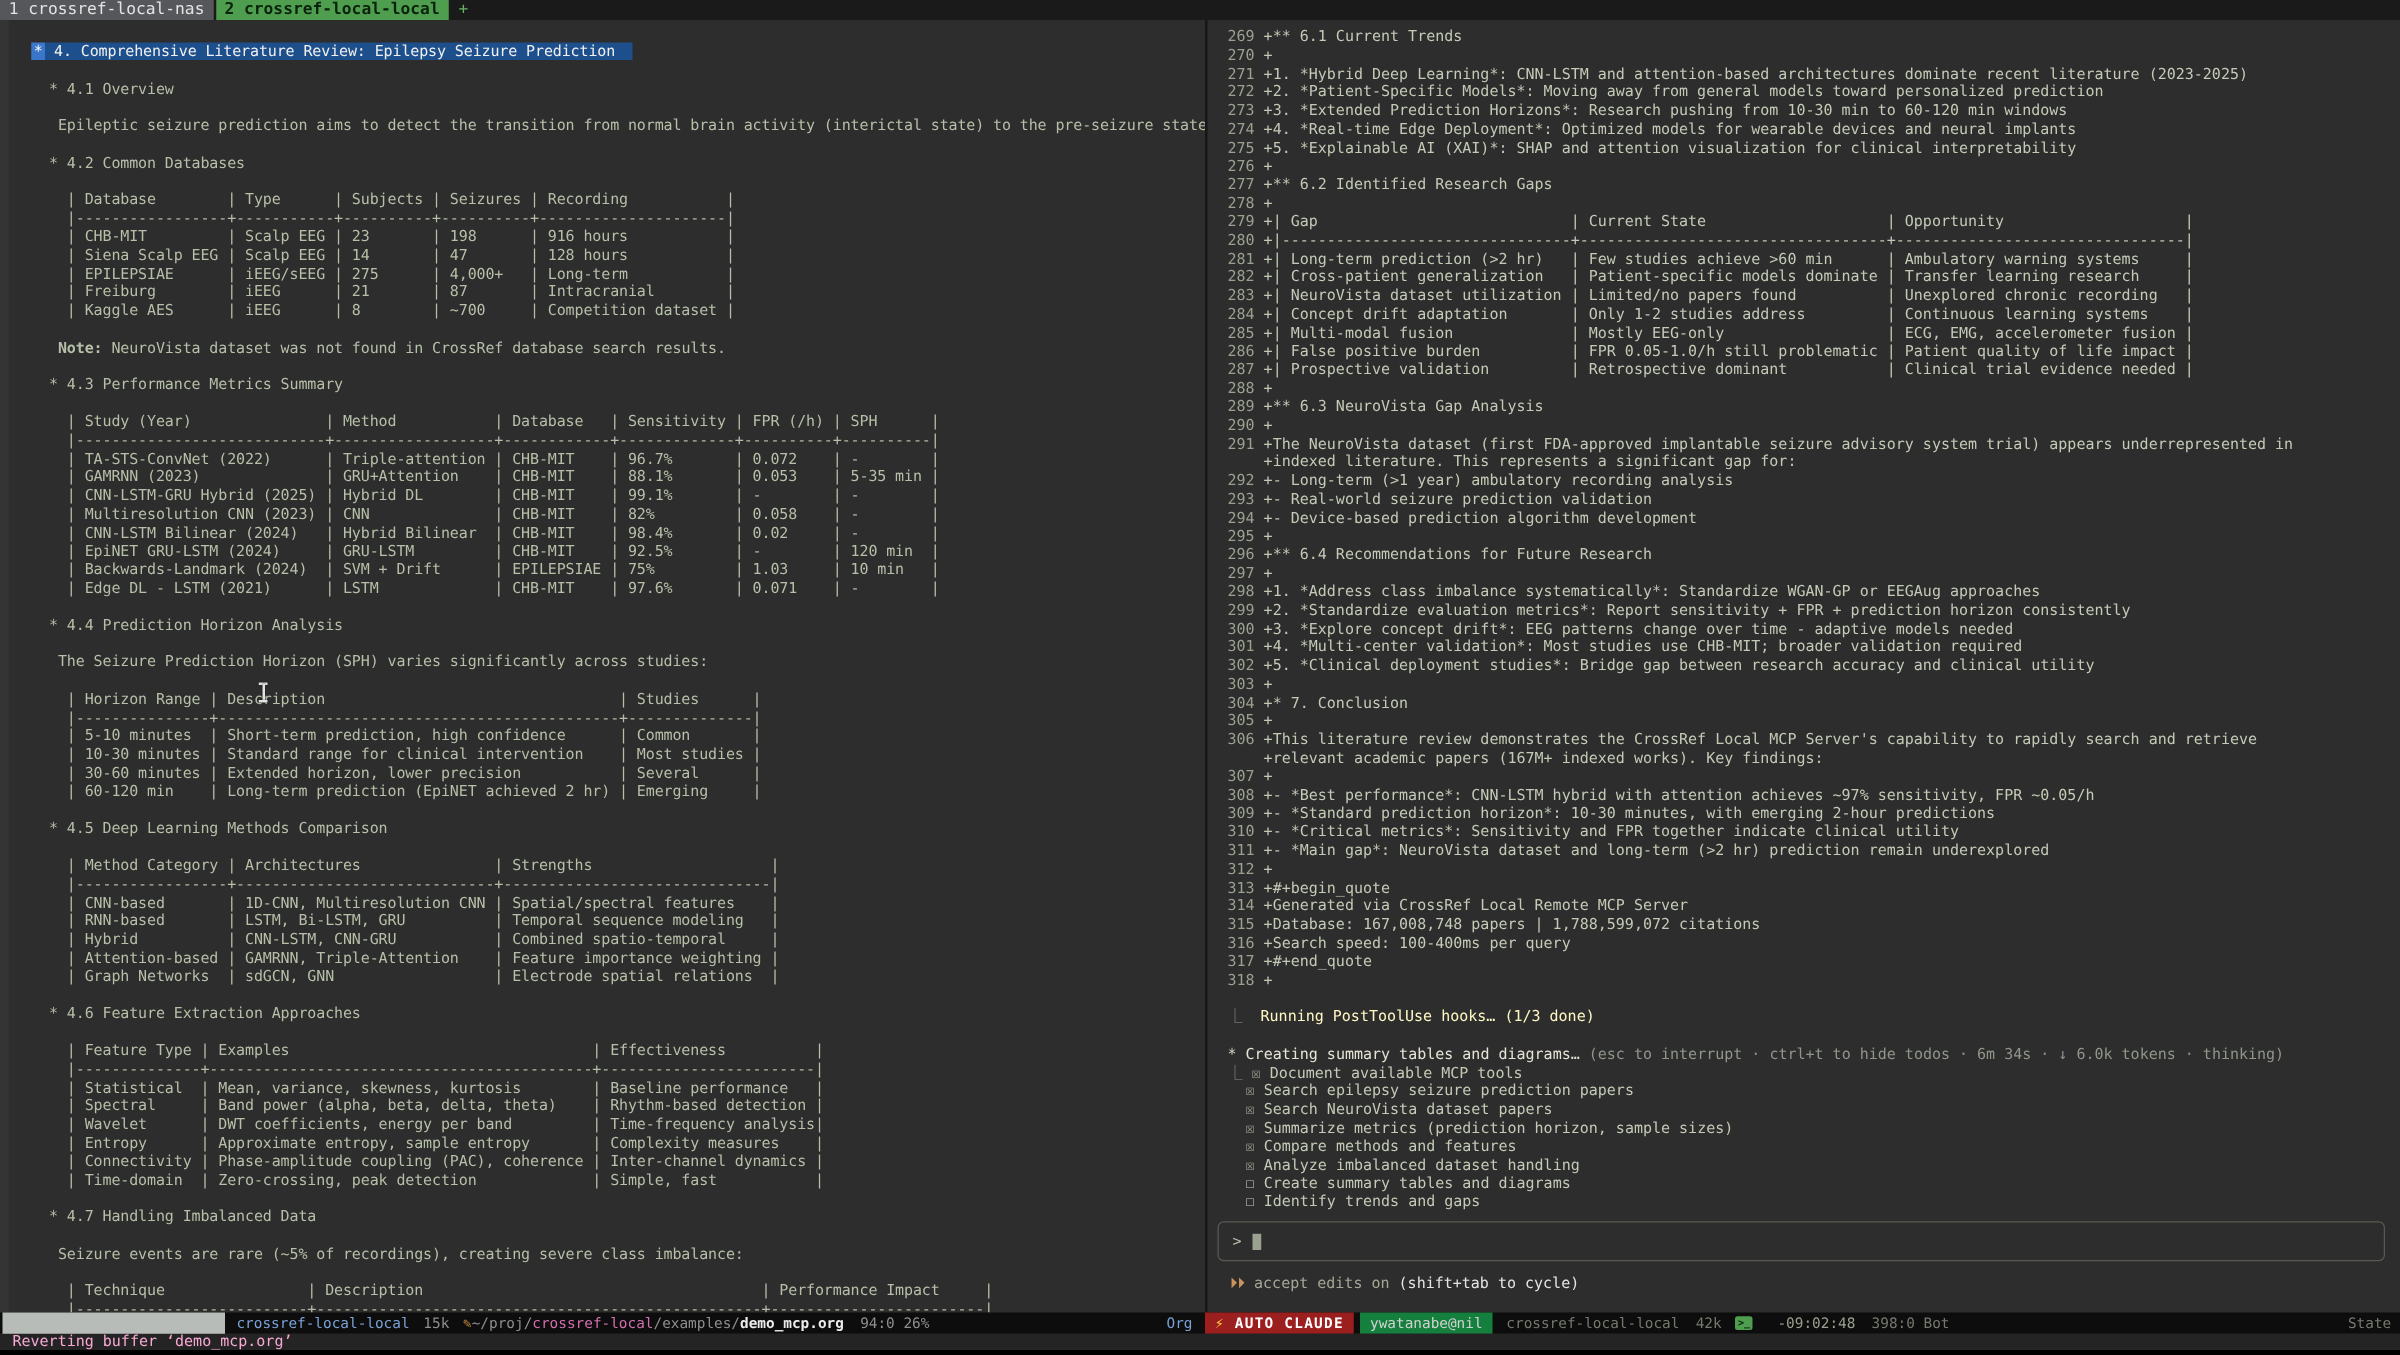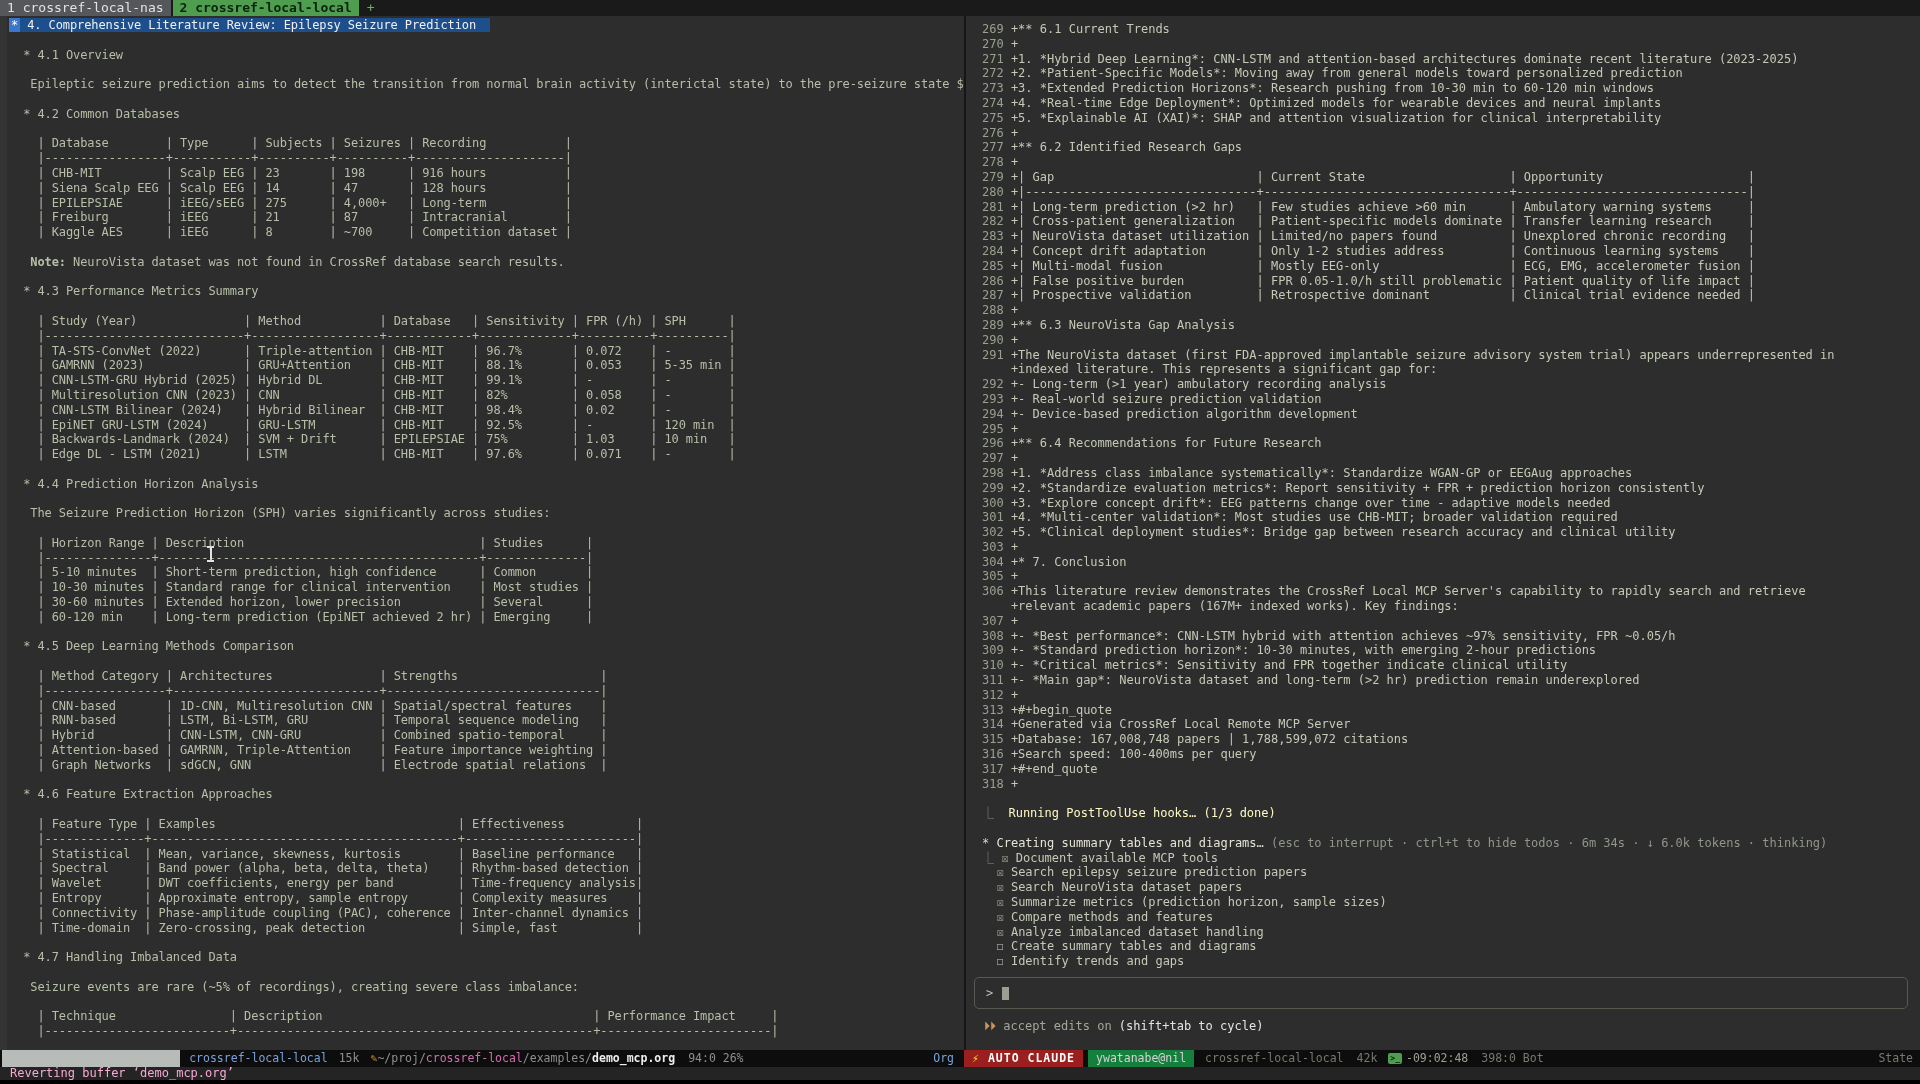--- a/index.html
+++ b/index.html
@@ -8,21 +8,21 @@
   
   .tabbar{height:16px;background:#1a1a1a;display:flex;align-items:stretch;font-size:13px;line-height:16px;}
   .tab{padding:0 7px;white-space:pre;cursor:default;}
   .tab.inactive{background:#55575b;color:#e3e3e3;}
   .tab.active{background:#4f9d4f;color:#0a230c;font-weight:bold;margin-left:2px;}
   .tab-add{color:#62b362;padding:0 8px;line-height:16px;}
   
   .main{position:absolute;top:16px;left:0;right:0;height:1034px;display:flex;}
   .pane-left{width:964px;position:relative;overflow:hidden;}
   .fringe{position:absolute;left:0;top:0;width:7px;height:100%;background:#343434;}
-  .obuf{margin:0;padding:2px 0 0 9px;font-size:12px;line-height:14.8px;letter-spacing:-0.1px;color:#b6bfa8;}
+  .obuf{margin:16px;padding:2px 0 0 9px;font-size:12px;line-height:14.8px;letter-spacing:-0.1px;color:#b6bfa8;}
   .oline{height:14.8px;white-space:pre;}
   .oline .b{font-weight:bold;}
   .tstar{background:#3a76c9;color:#ffffff;padding:0 2px;}
   .ttext{background:#1d4f8c;color:#f0f0f0;padding-right:7px;}
   .divider{width:2px;background:#161616;}
   
   .pane-right{flex:1;position:relative;overflow:hidden;}
   .vbuf{margin:0;padding:6px 0 0 16px;font-size:12px;line-height:14.8px;color:#c3cab6;}
   .dline{height:14.8px;white-space:pre;}
   .lnum{color:#99a18f;display:inline-block;width:3ch;text-align:right;}
@@ -56,21 +56,21 @@
   .mpos{margin-left:13px;}
   .morg{margin-left:auto;color:#7aa2d8;padding-right:10px;}
   .badge{background:#9c1f1f;color:#ffffff;font-weight:bold;padding:0 8px;letter-spacing:1px;}
   .bolt{color:#ffd23e;}
   .userbox{background:#15803d;color:#d2d2d2;padding:0 8px;margin-left:5px;}
   .rdim{color:#757a6e;}
   .rproj{margin-left:11px;}
   .rsize{margin-left:13px;}
   .termicon{background:#4f9d4f;color:#06230a;border-radius:2px;font-size:8px;line-height:11px;
             height:11px;padding:0 2px;align-self:center;margin-left:11px;font-weight:bold;}
-  .timer{color:#9aa08d;margin-left:4px;}
+  .timer{color:#9aa08d;margin-left:20px;}
   .rpos{margin-left:13px;}
   .vtermlbl{margin-left:auto;padding-right:7px;}
   
   .echo{position:absolute;top:1067px;left:0;right:0;height:13px;background:#242424;color:#f9a8d4;
         font-size:12px;line-height:13px;padding-left:10px;white-space:pre;}
   .bottomstrip{position:absolute;left:0;right:0;bottom:0;height:4px;background:#000;}
   
   .ibeam{position:absolute;left:206px;top:530px;width:9px;height:16px;pointer-events:none;}
   .ibeam .vb{position:absolute;left:3.5px;top:1px;width:2px;height:14px;background:#e3e3e3;box-shadow:0 0 1px #111;}
   .ibeam .tb{position:absolute;left:1px;top:0;width:7px;height:2px;background:#e3e3e3;box-shadow:0 0 1px #111;}

